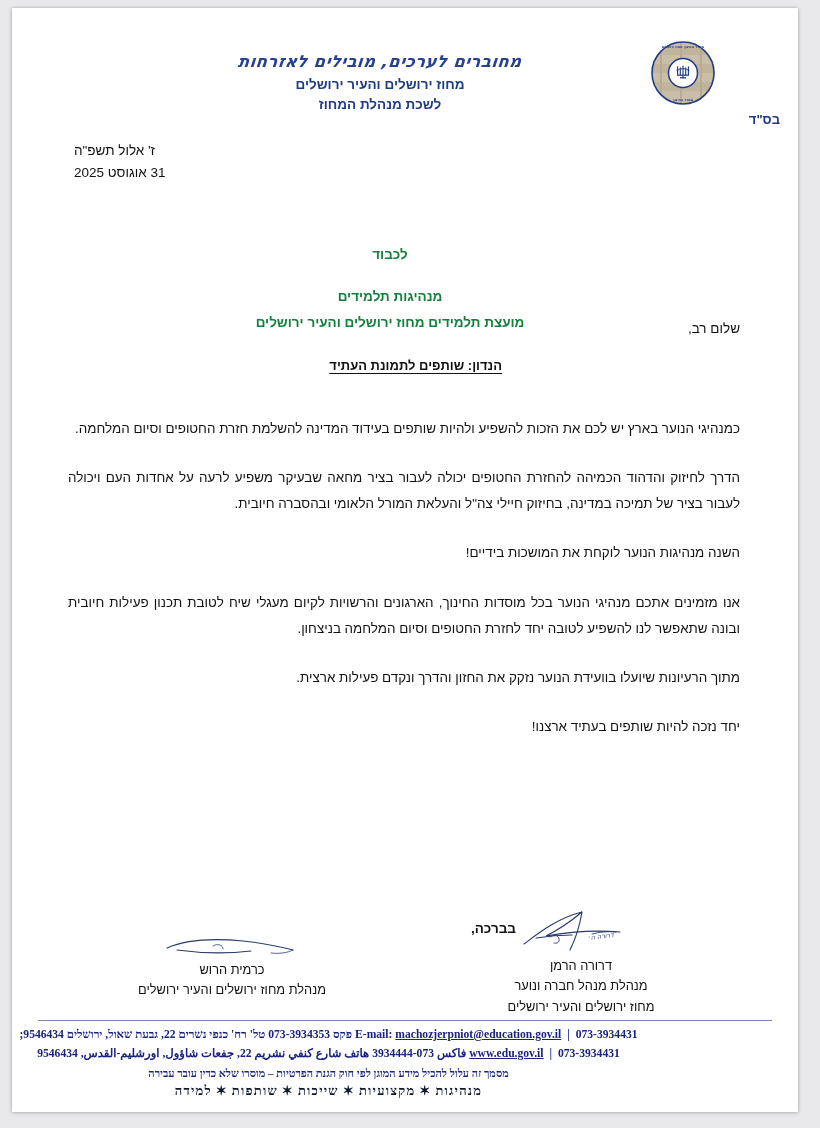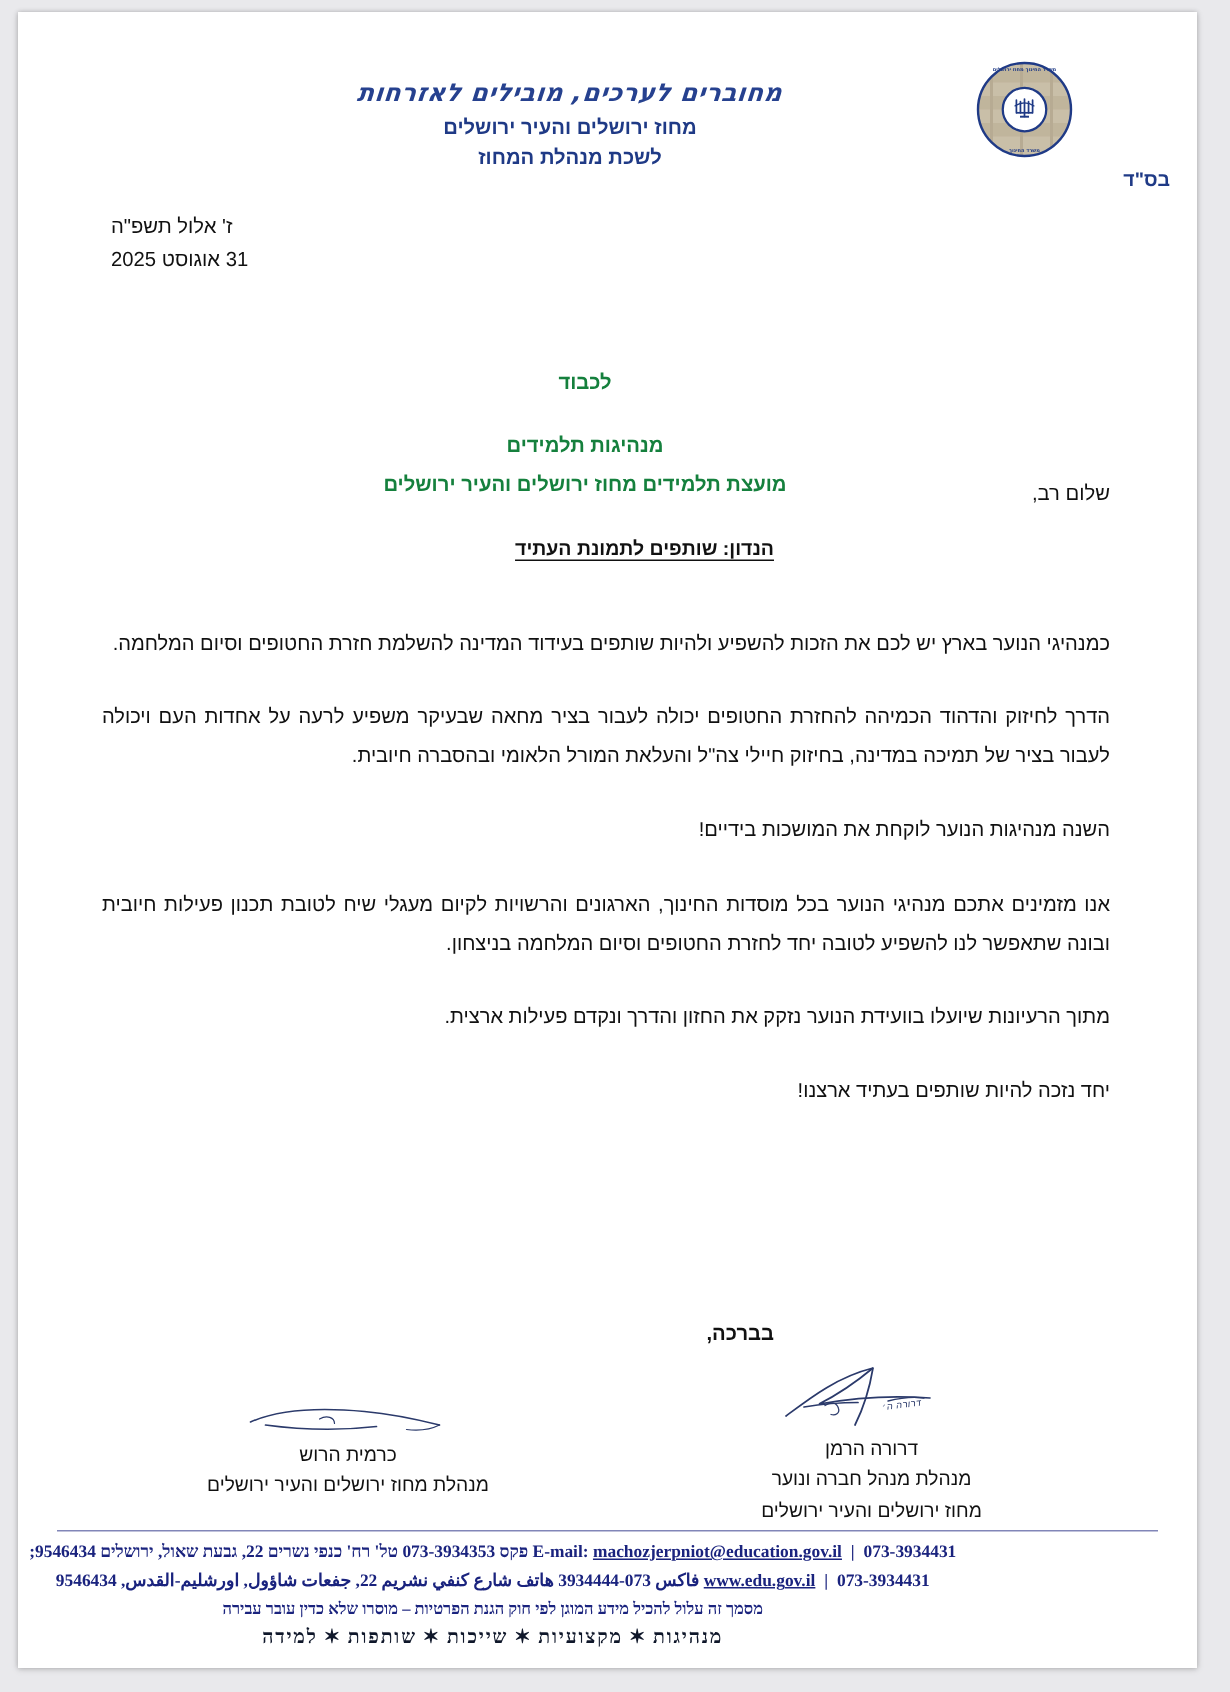--- a/index.html
+++ b/index.html
@@ -125,21 +125,21 @@
     right: 58px;
     top: 313px;
     font-size: 13.5px;
     color: #111;
     direction: rtl;
   }
 
   
   .subject {
     position: absolute;
-    right: 282px;
+    right: 296px;
     top: 350px;
     font-size: 13px;
     font-weight: 700;
     color: #111;
     text-decoration: underline;
     text-underline-offset: 3px;
     direction: rtl;
   }
 
   
@@ -157,21 +157,21 @@
     text-align: justify;
     text-align-last: right;
     margin: 0 0 23px 0;
   }
   .para.p-center-end { text-align: right; }
 
   
   .regards {
     position: absolute;
     right: 282px;
-    top: 873px;
+    top: 913px;
     font-size: 13.5px;
     font-weight: 700;
     color: #111;
     direction: rtl;
   }
 
   .sig-block {
     position: absolute;
     direction: rtl;
     text-align: center;

